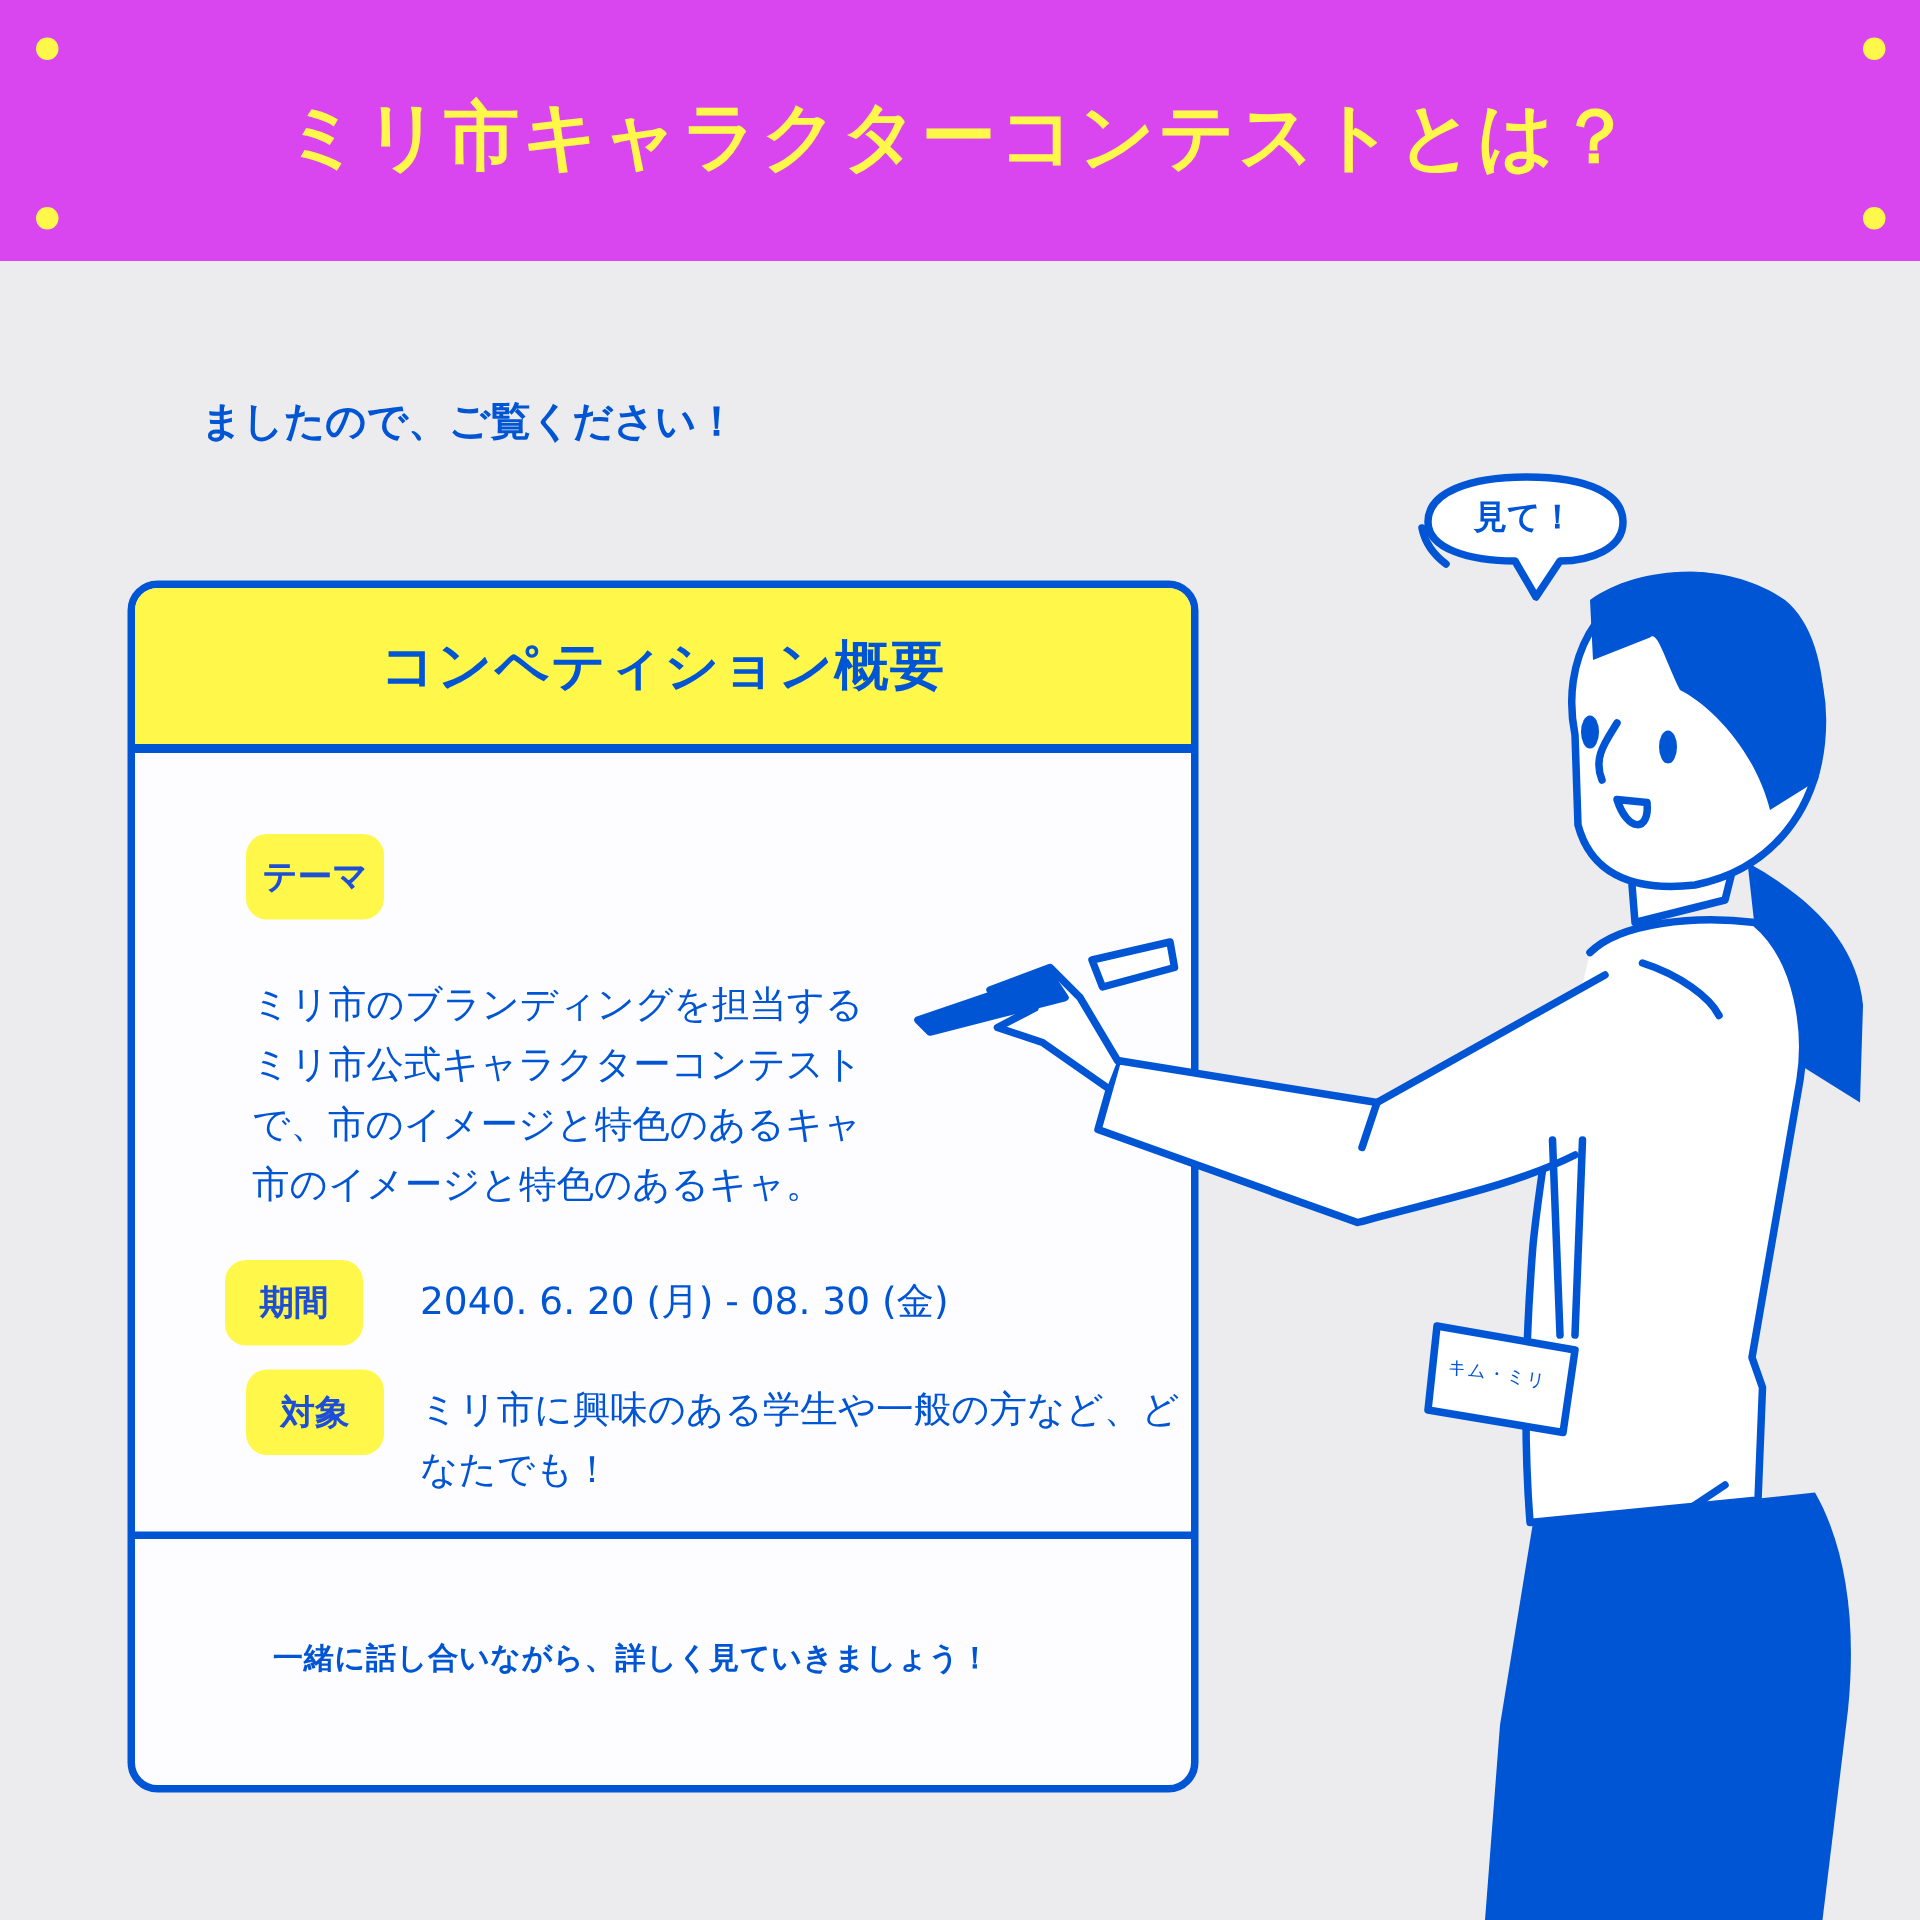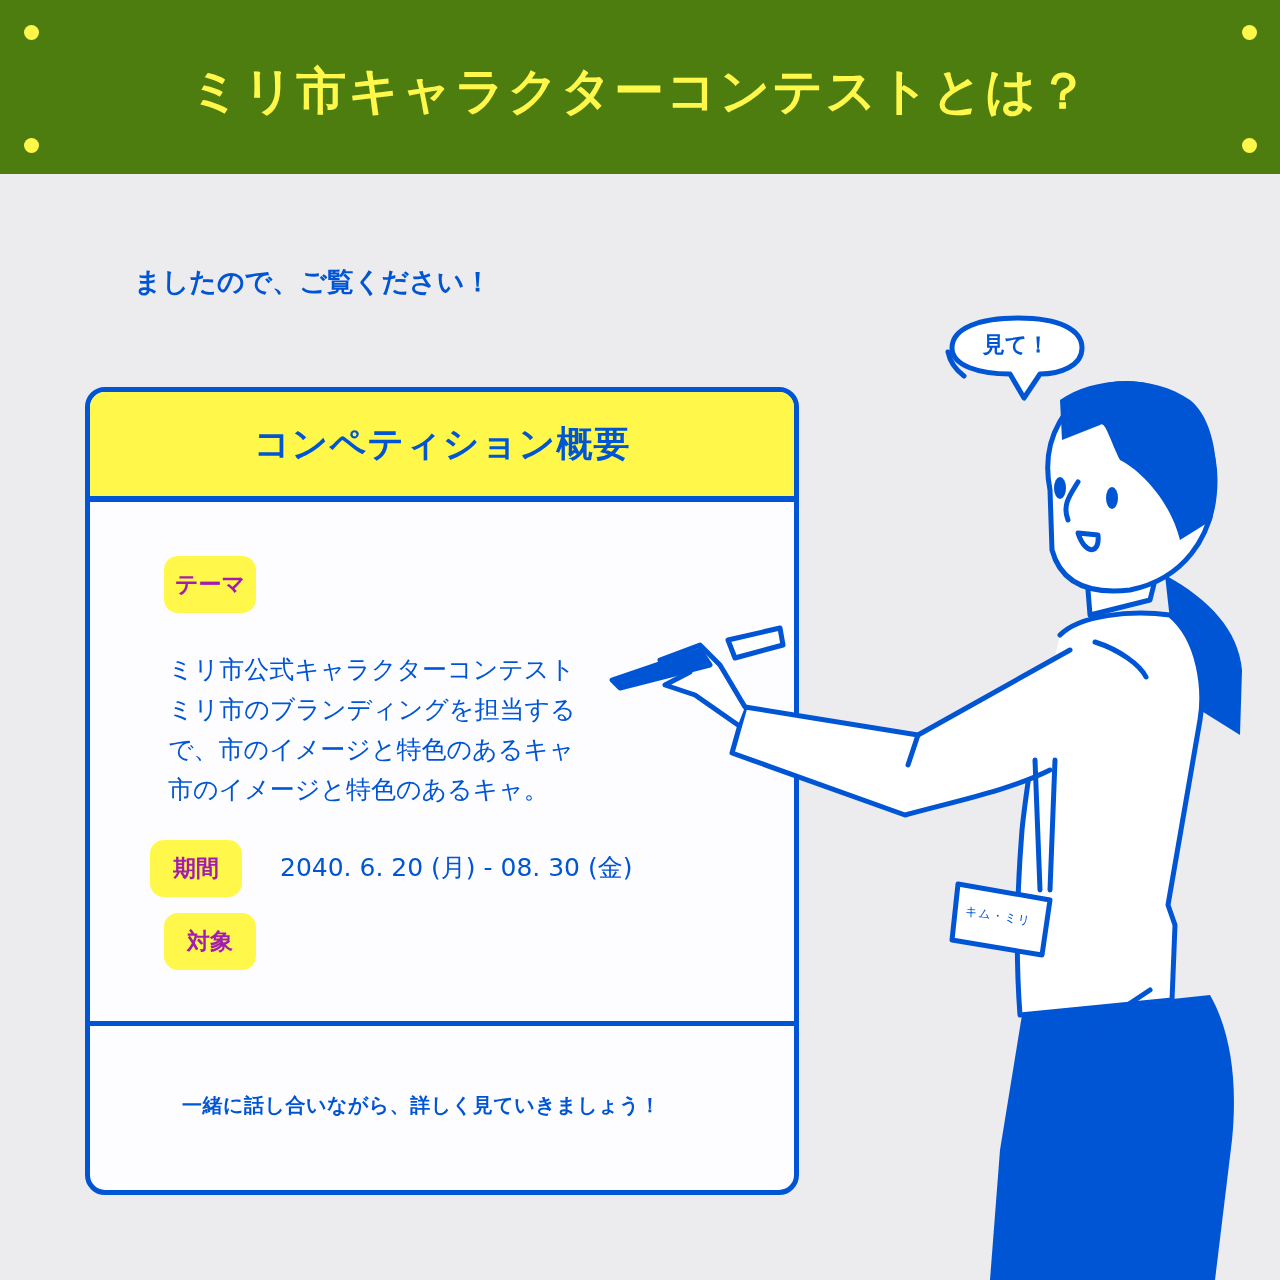--- a/index.html
+++ b/index.html
@@ -5,21 +5,21 @@
   * { box-sizing: border-box; margin: 0; padding: 0; }
   html, body { width: 1280px; height: 1280px; overflow: hidden; }
   body {
     background: #ececee;
     font-family: "DejaVu Sans", "Liberation Sans", sans-serif;
     color: #0055d4;
     position: relative;
   }
   .banner {
     position: absolute; left: 0; top: 0; width: 1280px; height: 174px;
-    background: #4d7c0f;
+    background: #d946ef;
     padding-left: 13px;
   }
   .banner .dot {
     position: absolute; width: 15px; height: 15px; border-radius: 50%;
     background: #fff84a;
   }
   .banner-title {
     position: absolute; left: 0; right: 0; top: 58px;
     text-align: center; color: #fff84a; font-weight: bold;
     font-size: 50px; letter-spacing: 2px; line-height: 66px;
@@ -33,21 +33,21 @@
     border: 5px solid #0055d4; border-radius: 20px; background: #fdfdff;
     overflow: hidden;
   }
   .card-header {
     height: 110px; background: #fff84a; border-bottom: 6px solid #0055d4;
     display: flex; align-items: center; justify-content: center;
   }
   .card-header span { font-size: 36px; font-weight: bold; color: #0055d4; letter-spacing: 1px; }
   .tag {
     position: absolute; background: #fff84a; border-radius: 14px;
-    font-size: 23px; font-weight: bold; color: #a21caf;
+    font-size: 23px; font-weight: bold; color: #1d4ed8;
     display: flex; align-items: center; justify-content: center;
     width: 92px; height: 57px;
   }
   .body-text {
     position: absolute; font-size: 25px; line-height: 40px; color: #0055d4;
   }
   .card-divider {
     position: absolute; left: 0; right: 0; top: 629px; height: 5px; background: #0055d4;
   }
   .closing {
@@ -79,30 +79,34 @@
   <div>ましたので、ご覧ください！</div>
 </div>
 
 <div class="card">
   <div class="card-header">
     <span>コンペティション概要</span>
   </div>
 
   <div class="tag" style="left:74px;top:164px;">テーマ</div>
   <div class="body-text" style="left:78px;top:258px;">
+    <div>ミリ市のブランディングを担当する</div>
     <div>ミリ市公式キャラクターコンテスト</div>
-    <div>ミリ市のブランディングを担当する</div>
     <div>で、市のイメージと特色のあるキャ</div>
     <div>市のイメージと特色のあるキャ。</div>
   </div>
 
   <div class="tag" style="left:60px;top:448px;font-family:Liberation Mono, monospace;">期間</div>
   <div class="body-text" style="left:190px;top:456px;">2040. 6. 20 (月) - 08. 30 (金)</div>
 
   <div class="tag" style="left:74px;top:521px;">対象</div>
+  <div class="body-text" style="left:190px;top:528px;">
+    <div>ミリ市に興味のある学生や一般の方など、ど</div>
+    <div>なたでも！</div>
+  </div>
 
   <div class="card-divider"></div>
   <div class="closing">一緒に話し合いながら、詳しく見ていきましょう！</div>
 </div>
 
 <svg class="illustration" viewBox="0 0 1280 1280" xmlns="http://www.w3.org/2000/svg">
   <g fill="none" stroke="#0055d4" stroke-width="5" stroke-linecap="round" stroke-linejoin="round">
 
     <g>
       <path d="M1018 318 C1060 318 1082 330 1082 348 C1082 366 1060 374 1040 374 L1024 398 L1010 374 C980 374 952 366 952 348 C952 328 980 318 1018 318 Z" fill="#ffffff"></path>

